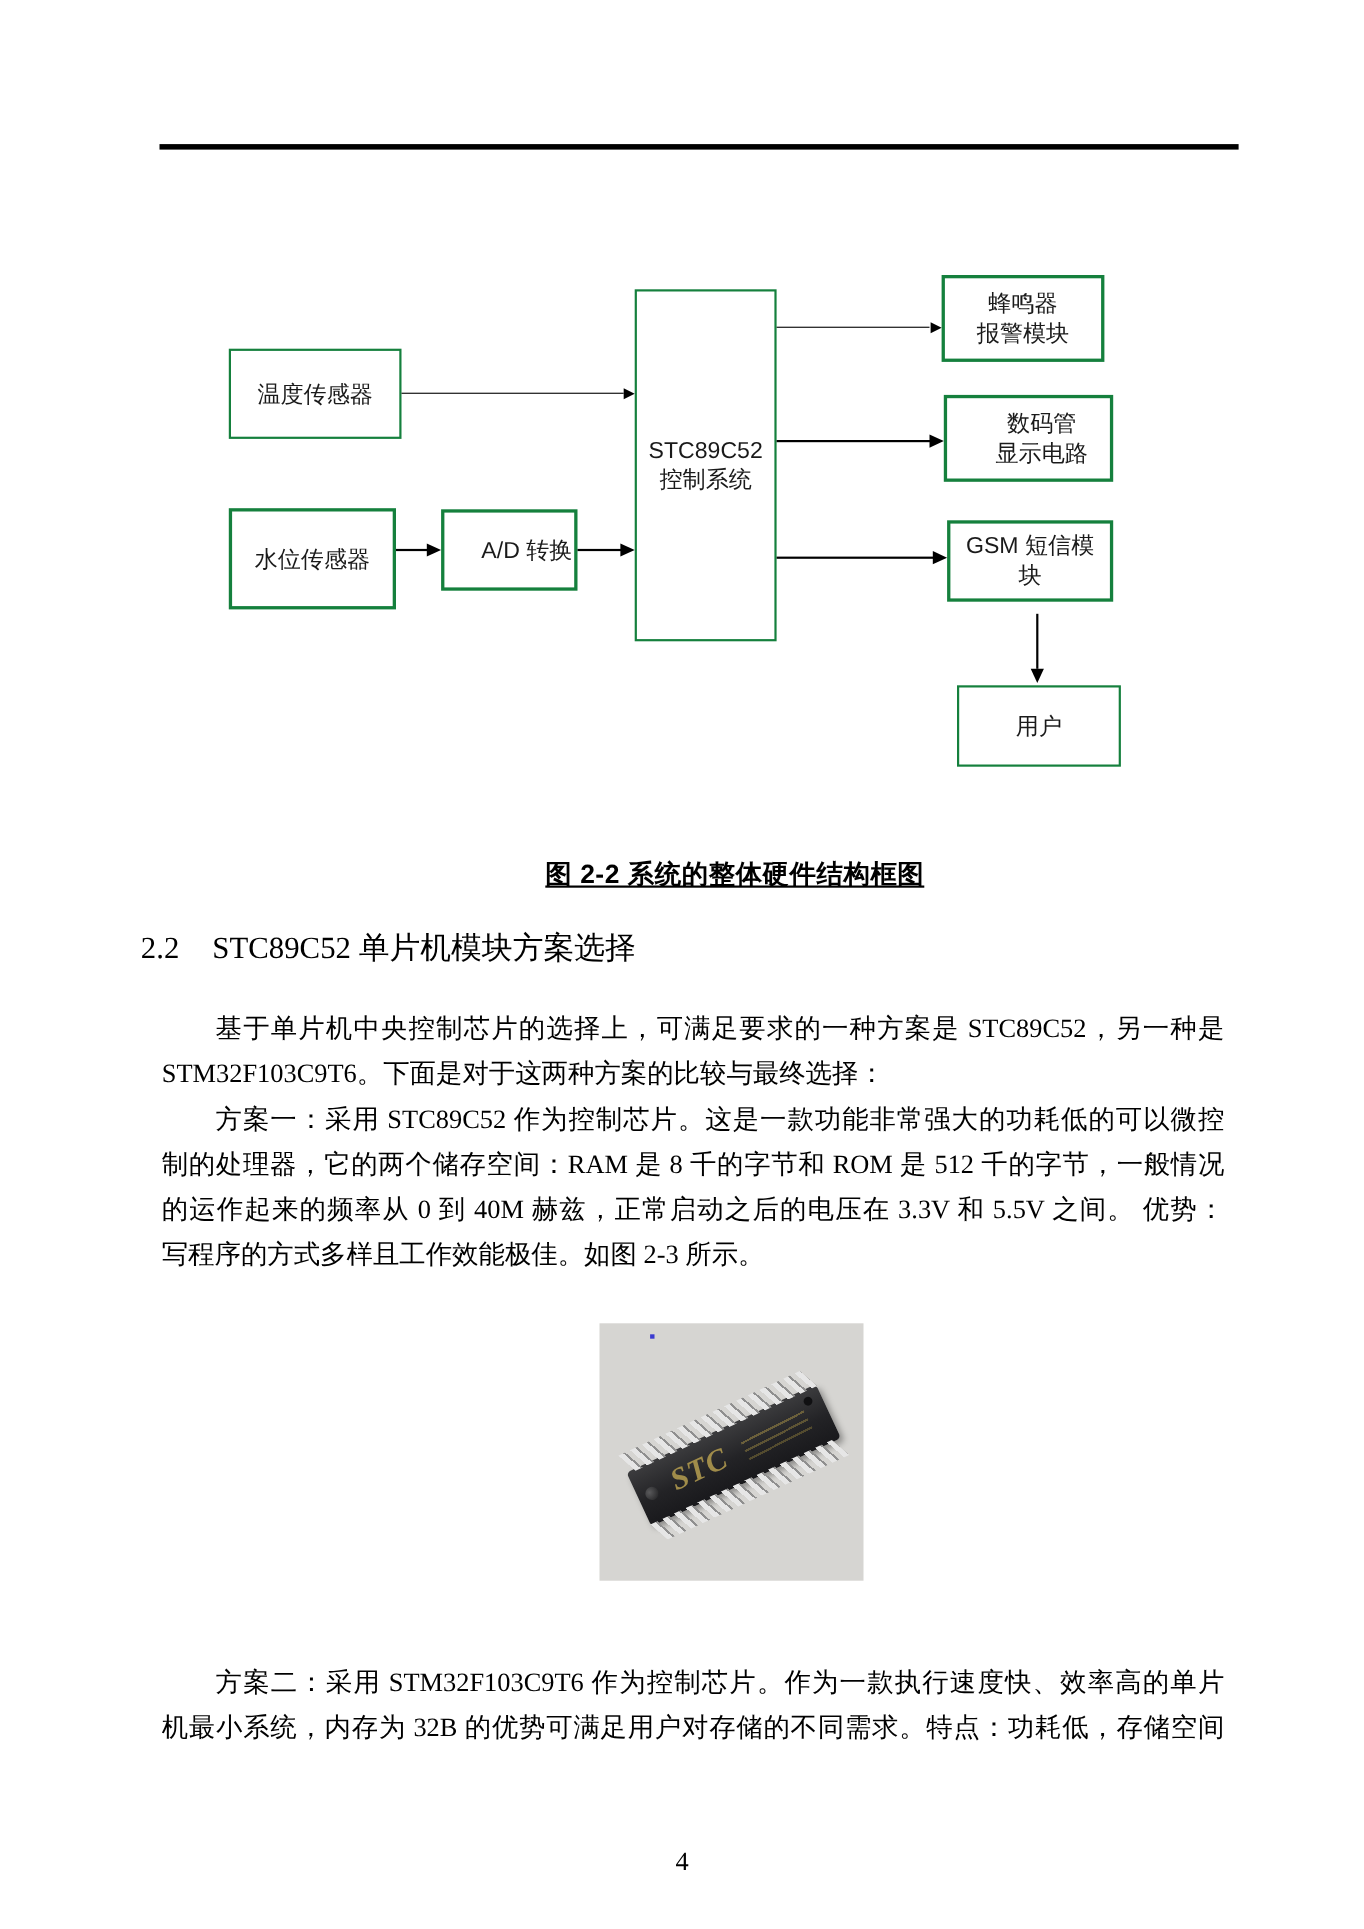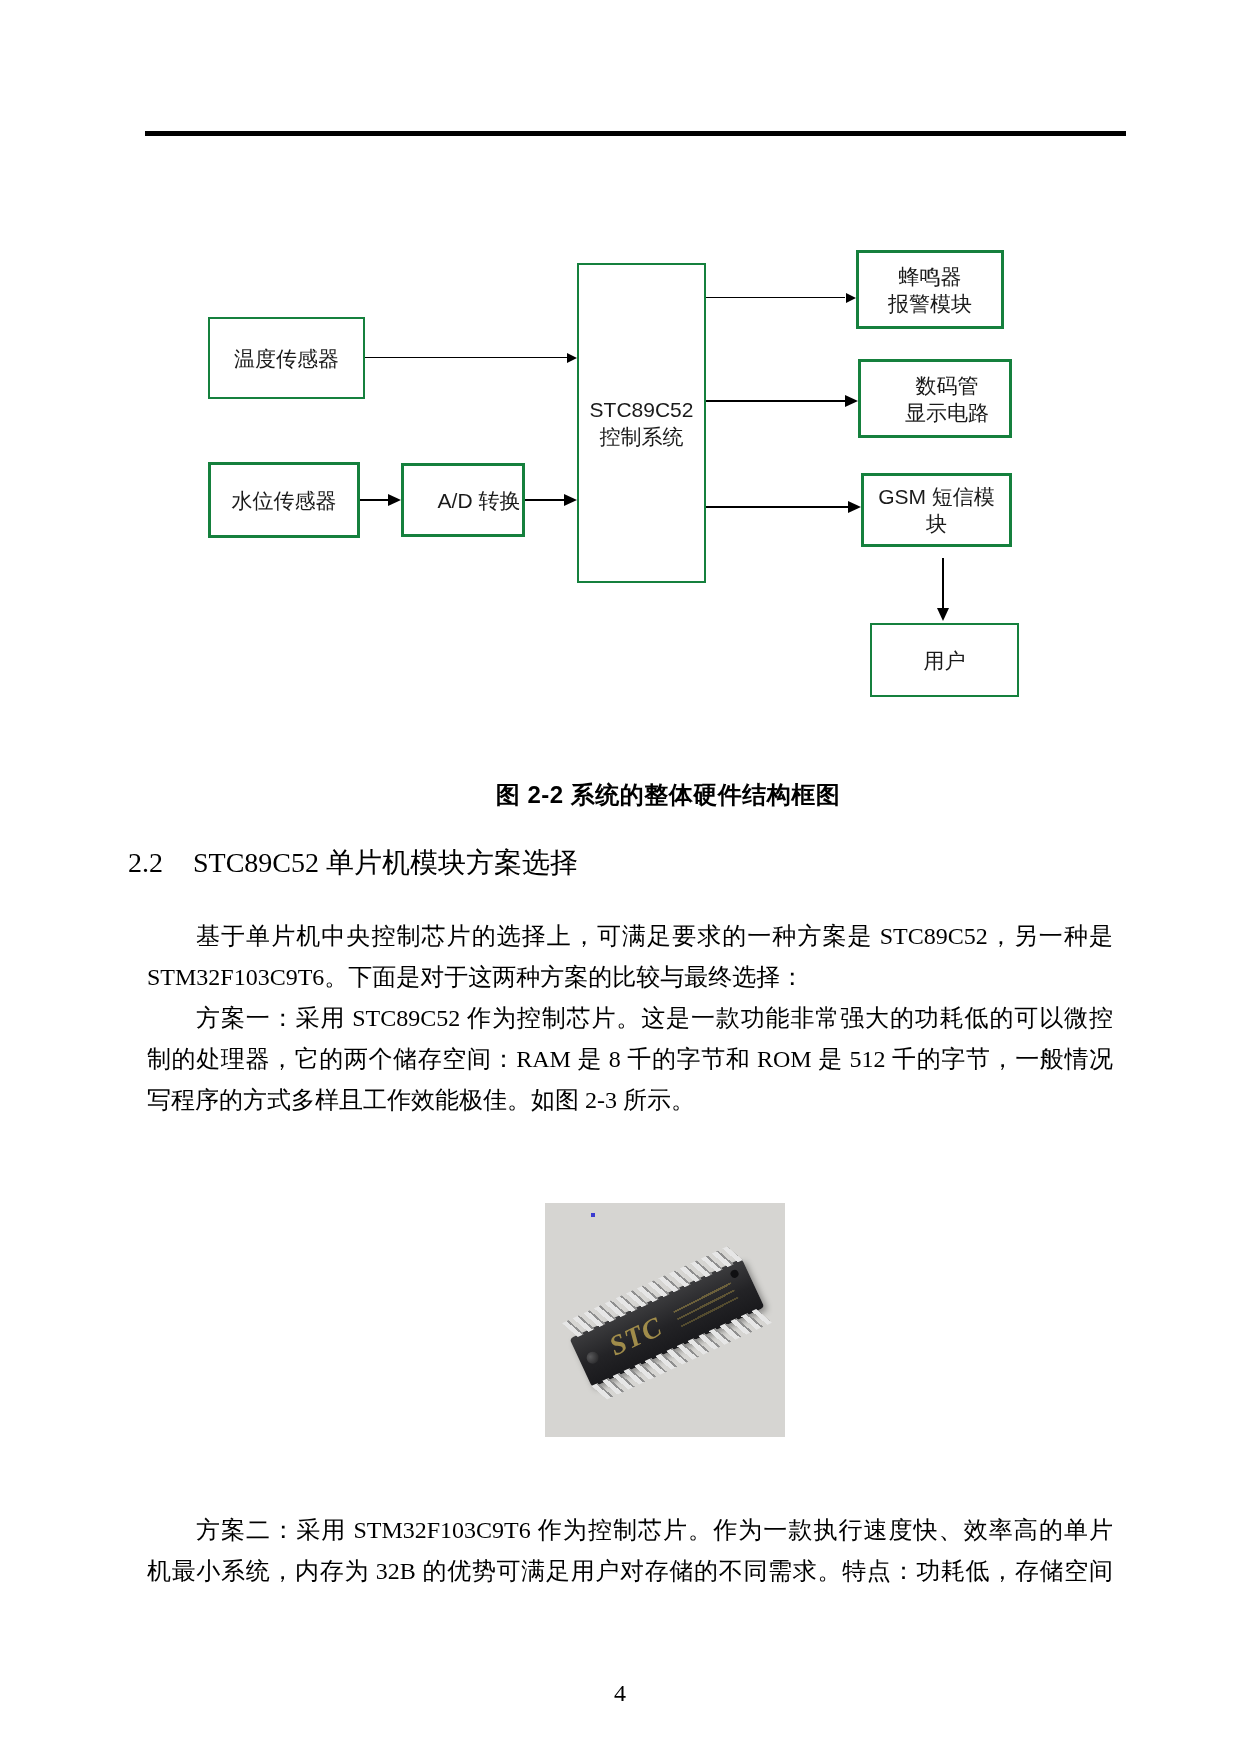--- a/index.html
+++ b/index.html
@@ -6,38 +6,38 @@
   .page{position:relative;width:1240px;height:1754px;background:#ffffff;margin:0 auto;overflow:hidden;
         font-family:"Liberation Serif",serif;color:#000;}
   .abs{position:absolute;}
   
   .top-rule{left:145px;top:131px;width:981px;height:5px;background:#000;}
   
   .dbox{box-sizing:border-box;border:2px solid #15803d;display:flex;align-items:center;justify-content:center;
         text-align:center;font-family:"Liberation Sans",sans-serif;font-size:21px;line-height:27px;
         white-space:pre-line;color:#1a1a1a;}
   .b-temp{left:208px;top:317px;width:157px;height:82px;}
-  .b-water{left:208px;top:462px;width:152px;height:76px;border-width:3px;}
+  .b-water{left:208px;top:462px;width:152px;height:92px;border-width:3px;}
   .b-adc{left:401px;top:463px;width:124px;height:74px;border-width:3px;padding-left:32px;}
   .b-mcu{left:577px;top:263px;width:129px;height:320px;}
   .b-buzzer{left:856px;top:250px;width:148px;height:79px;border-width:3px;}
   .b-display{left:858px;top:359px;width:154px;height:79px;border-width:3px;padding-left:24px;}
   .b-gsm{left:861px;top:473px;width:151px;height:74px;border-width:3px;}
   .b-user{left:870px;top:623px;width:149px;height:74px;}
   
   .hline{height:2px;background:#000;}
   .hline.thin{height:1px;}
   .vline{width:2px;background:#000;}
   .ah-r{width:0;height:0;border-left:13px solid #000;border-top:6px solid transparent;border-bottom:6px solid transparent;}
   .ah-r.small{border-left-width:10px;border-top-width:5px;border-bottom-width:5px;}
   .ah-d{width:0;height:0;border-top:13px solid #000;border-left:6px solid transparent;border-right:6px solid transparent;}
   
   .caption{font-family:"Liberation Sans",sans-serif;font-weight:700;font-size:24px;letter-spacing:.5px;
            transform:translateX(-50%);white-space:nowrap;}
-  .cap22{left:668px;top:779px;}
+  .cap22{left:668px;top:779px;text-decoration:underline;}
   .cap23{left:662px;top:1461px;}
   .heading{left:128px;top:845px;font-size:28px;line-height:36px;white-space:nowrap;}
   .heading .num{display:inline-block;}
   .heading .gap{display:inline-block;width:30px;}
   
   .bodyblock{left:147px;width:966px;font-size:24px;}
   .bb1{top:916px;}
   .bb2{top:1510px;}
   .line{height:41px;line-height:41px;white-space:nowrap;}
   .line.fill{white-space:normal;text-align:justify;text-align-last:justify;overflow:hidden;}
@@ -126,20 +126,21 @@
 
   <div class="abs heading">
     <span class="num">2.2</span><span class="gap"></span><span>STC89C52 单片机模块方案选择</span>
   </div>
 
   <div class="abs bodyblock bb1">
     <div class="line fill ind">基于单片机中央控制芯片的选择上，可满足要求的一种方案是 STC89C52，另一种是</div>
     <div class="line">STM32F103C9T6。下面是对于这两种方案的比较与最终选择：</div>
     <div class="line fill ind">方案一：采用 STC89C52 作为控制芯片。这是一款功能非常强大的功耗低的可以微控</div>
     <div class="line fill">制的处理器，它的两个储存空间：RAM 是 8 千的字节和 ROM 是 512 千的字节，一般情况下</div>
+    <div class="line fill">的运作起来的频率从 0 到 40M 赫兹，正常启动之后的电压在 3.3V 和 5.5V 之间。 优势：</div>
     <div class="line">写程序的方式多样且工作效能极佳。如图 2-3 所示。</div>
   </div>
 
   <div class="abs photo">
     <div class="speck"></div>
     <div class="chip">
       <div class="pins pins-top"></div>
       <div class="pins pins-bot"></div>
       <div class="chip-notch"></div>
       <div class="chip-hole"></div>

